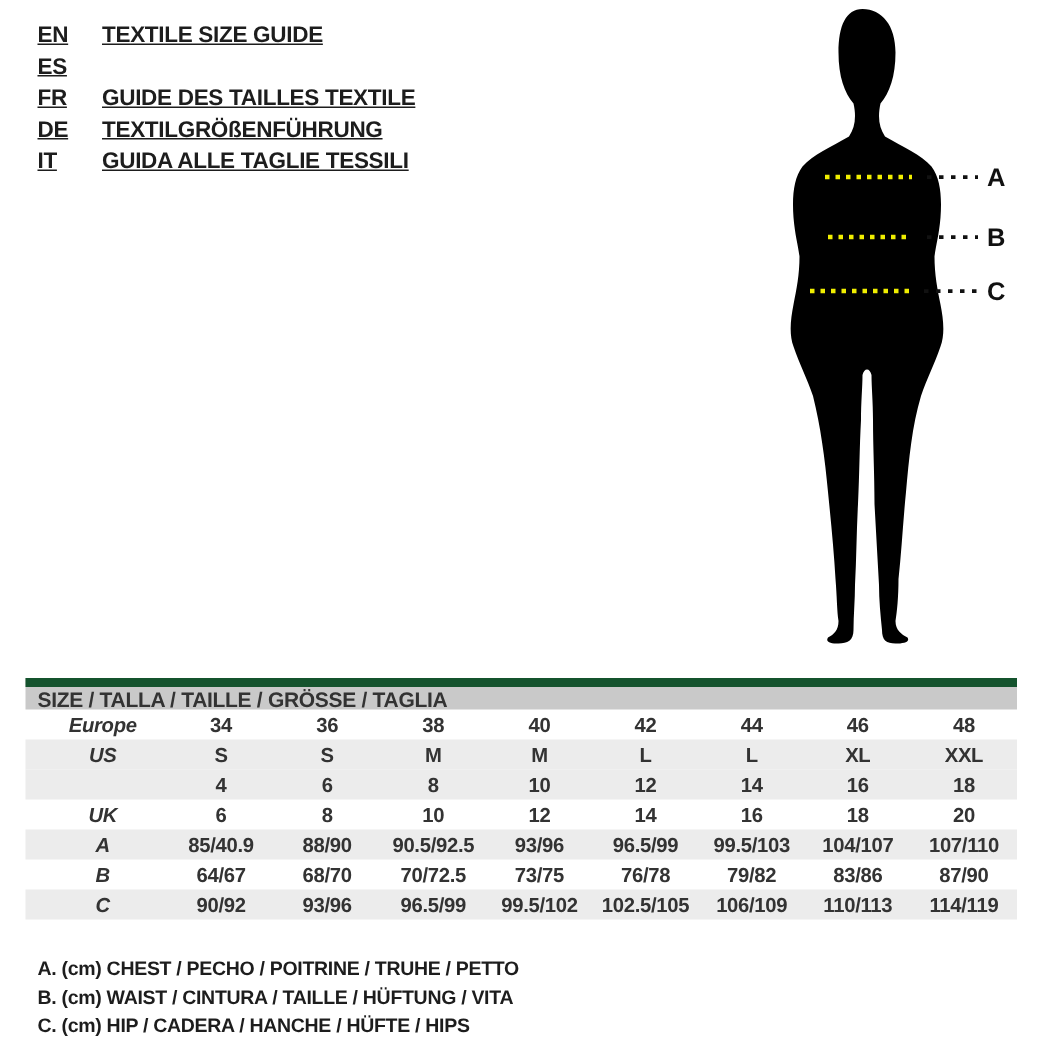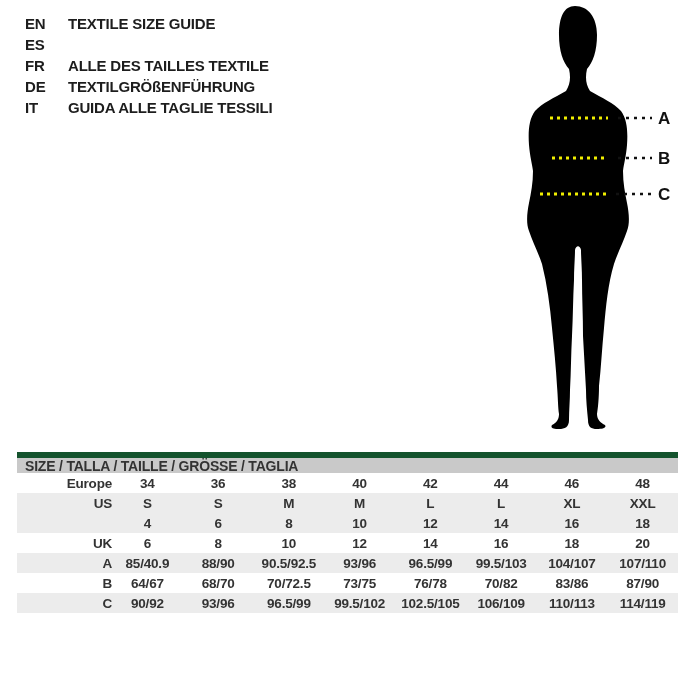--- a/index.html
+++ b/index.html
@@ -1,62 +1,62 @@
 <!DOCTYPE html>
 <html><head>
 <meta charset="utf-8">
 <style>
   html,body{margin:0;padding:0;background:#fff;}
   .page{position:relative;width:700px;height:700px;background:#ffffff;overflow:hidden;
         font-family:"Liberation Sans",sans-serif;color:#1d1d1d;}
 
   
   .langs{position:absolute;left:25px;top:13px;}
-  .lang-row{display:flex;height:21px;align-items:center;}
+  .lang-row{display:flex;height:21px;align-items:center;text-decoration:underline;}
   .lang-code{width:43px;font-weight:700;font-size:15px;letter-spacing:-0.2px;}
   .lang-label{font-weight:700;font-size:15px;letter-spacing:-0.2px;white-space:nowrap;}
 
   
   .figure{position:absolute;left:450px;top:0;width:250px;height:440px;}
   .figure text{font-family:"Liberation Sans",sans-serif;font-size:17px;font-weight:700;fill:#111;}
 
   
   .woman-heading{position:absolute;left:25px;top:429px;font-size:14px;font-weight:700;
                  letter-spacing:-0.2px;color:#1d1d1d;white-space:nowrap;}
 
   
   .size-table{position:absolute;left:17px;top:452px;width:661px;}
   .thead{height:21px;background:#c9c9c9;border-top:6px solid #14532d;display:flex;
          align-items:center;padding-left:8px;font-size:14px;font-weight:700;color:#333;
          letter-spacing:-0.2px;box-sizing:border-box;}
   .trow{display:flex;height:20px;align-items:center;font-size:13.5px;font-weight:700;color:#333;}
   .trow.shade{background:#ececec;}
   .tcell{flex:1;text-align:center;letter-spacing:-0.2px;}
-  .tcell.label{flex:0 0 95px;text-align:right;padding-left:8px;box-sizing:border-box;}
+  .tcell.label{flex:0 0 95px;text-align:center;padding-left:8px;box-sizing:border-box;font-style:italic;}
 
   
   .notes{position:absolute;left:25px;top:638px;}
   .note-line{height:19px;font-size:13px;font-weight:700;letter-spacing:-0.2px;white-space:nowrap;}
 </style>
 </head>
 <body>
 
 <div class="page">
 
   <div class="langs">
     <div class="lang-row">
       <span class="lang-code">EN</span>
       <span class="lang-label">TEXTILE SIZE GUIDE</span>
     </div>
     <div class="lang-row">
       <span class="lang-code">ES</span>
     </div>
     <div class="lang-row">
       <span class="lang-code">FR</span>
-      <span class="lang-label">ALLE DES TAILLES TEXTILE</span>
+      <span class="lang-label">GUIDE DES TAILLES TEXTILE</span>
     </div>
     <div class="lang-row">
       <span class="lang-code">DE</span>
       <span class="lang-label">TEXTILGRÖßENFÜHRUNG</span>
     </div>
     <div class="lang-row">
       <span class="lang-code">IT</span>
       <span class="lang-label">GUIDA ALLE TAGLIE TESSILI</span>
     </div>
   </div>
@@ -153,32 +153,37 @@
       <div class="tcell">107/110</div>
     </div>
 
     <div class="trow">
       <div class="tcell label">B</div>
       <div class="tcell">64/67</div>
       <div class="tcell">68/70</div>
       <div class="tcell">70/72.5</div>
       <div class="tcell">73/75</div>
       <div class="tcell">76/78</div>
-      <div class="tcell">70/82</div>
+      <div class="tcell">79/82</div>
       <div class="tcell">83/86</div>
       <div class="tcell">87/90</div>
     </div>
 
     <div class="trow shade">
       <div class="tcell label">C</div>
       <div class="tcell">90/92</div>
       <div class="tcell">93/96</div>
       <div class="tcell">96.5/99</div>
       <div class="tcell">99.5/102</div>
       <div class="tcell">102.5/105</div>
       <div class="tcell">106/109</div>
       <div class="tcell">110/113</div>
       <div class="tcell">114/119</div>
     </div>
   </div>
 
+  <div class="notes">
+    <div class="note-line">A. (cm) CHEST / PECHO / POITRINE / TRUHE / PETTO</div>
+    <div class="note-line">B. (cm) WAIST / CINTURA / TAILLE / HÜFTUNG / VITA</div>
+    <div class="note-line">C. (cm) HIP / CADERA / HANCHE / HÜFTE / HIPS</div>
+  </div>
 
 </div>
 
 </body></html>

